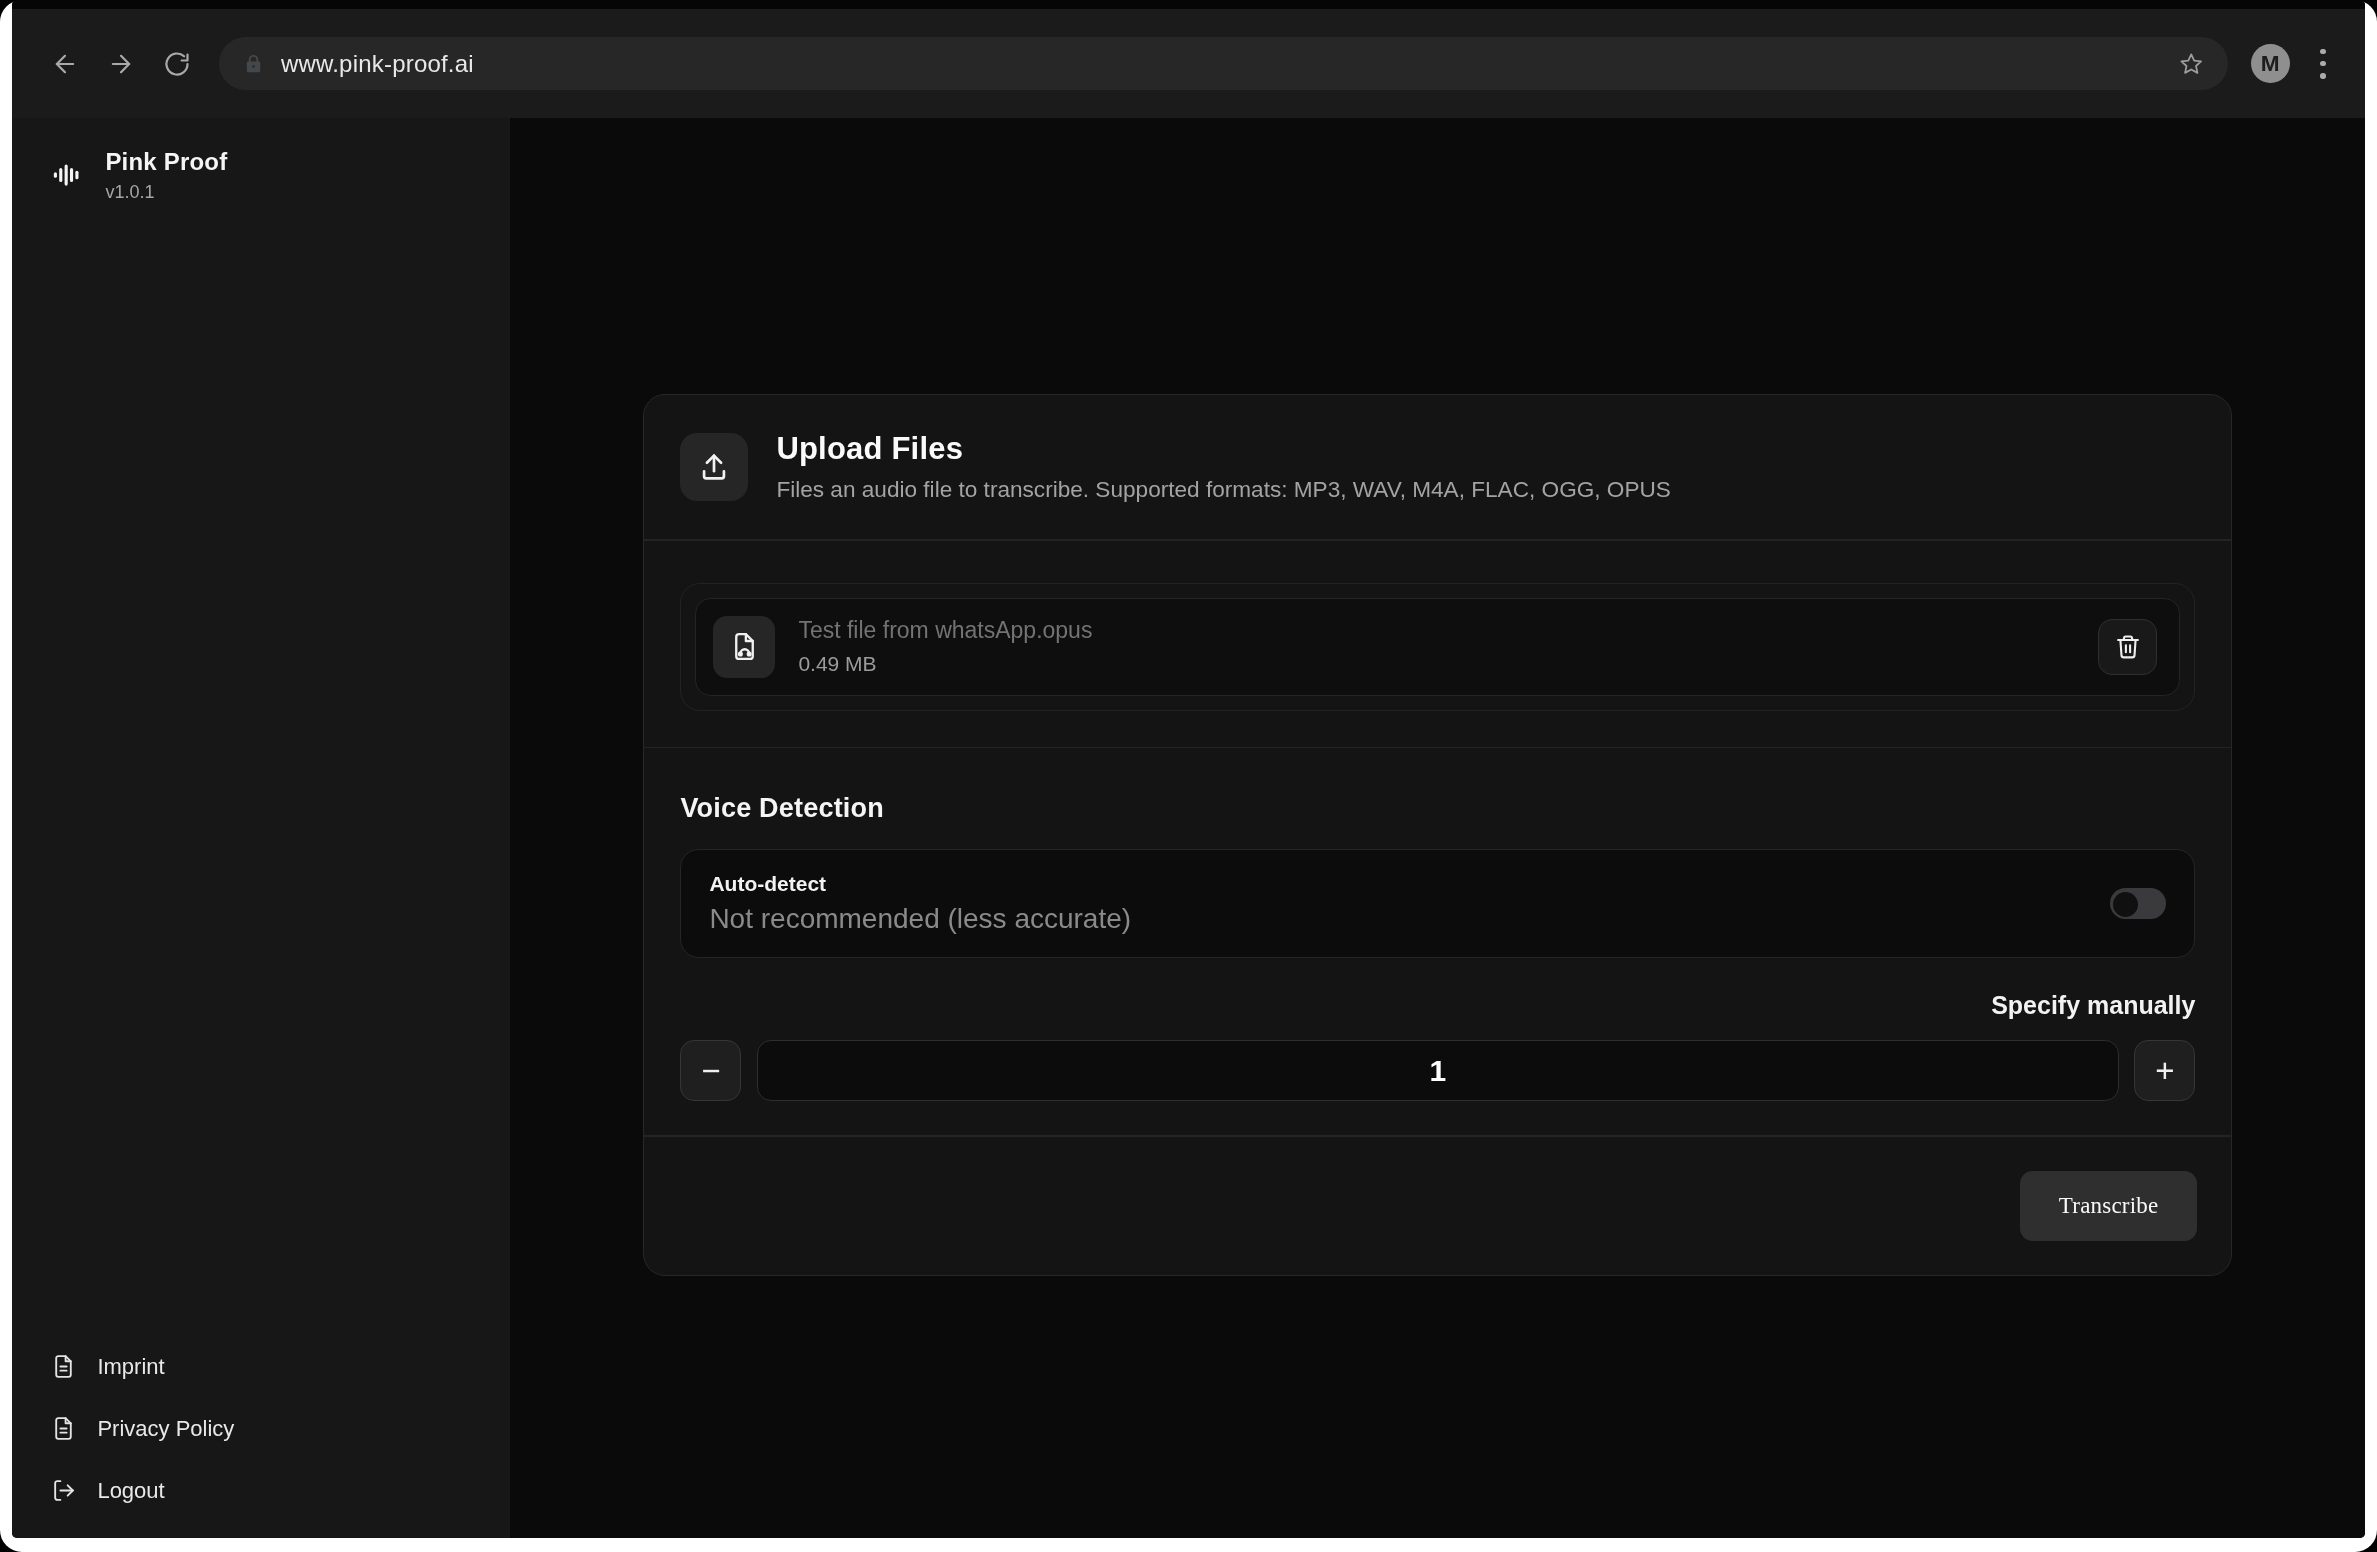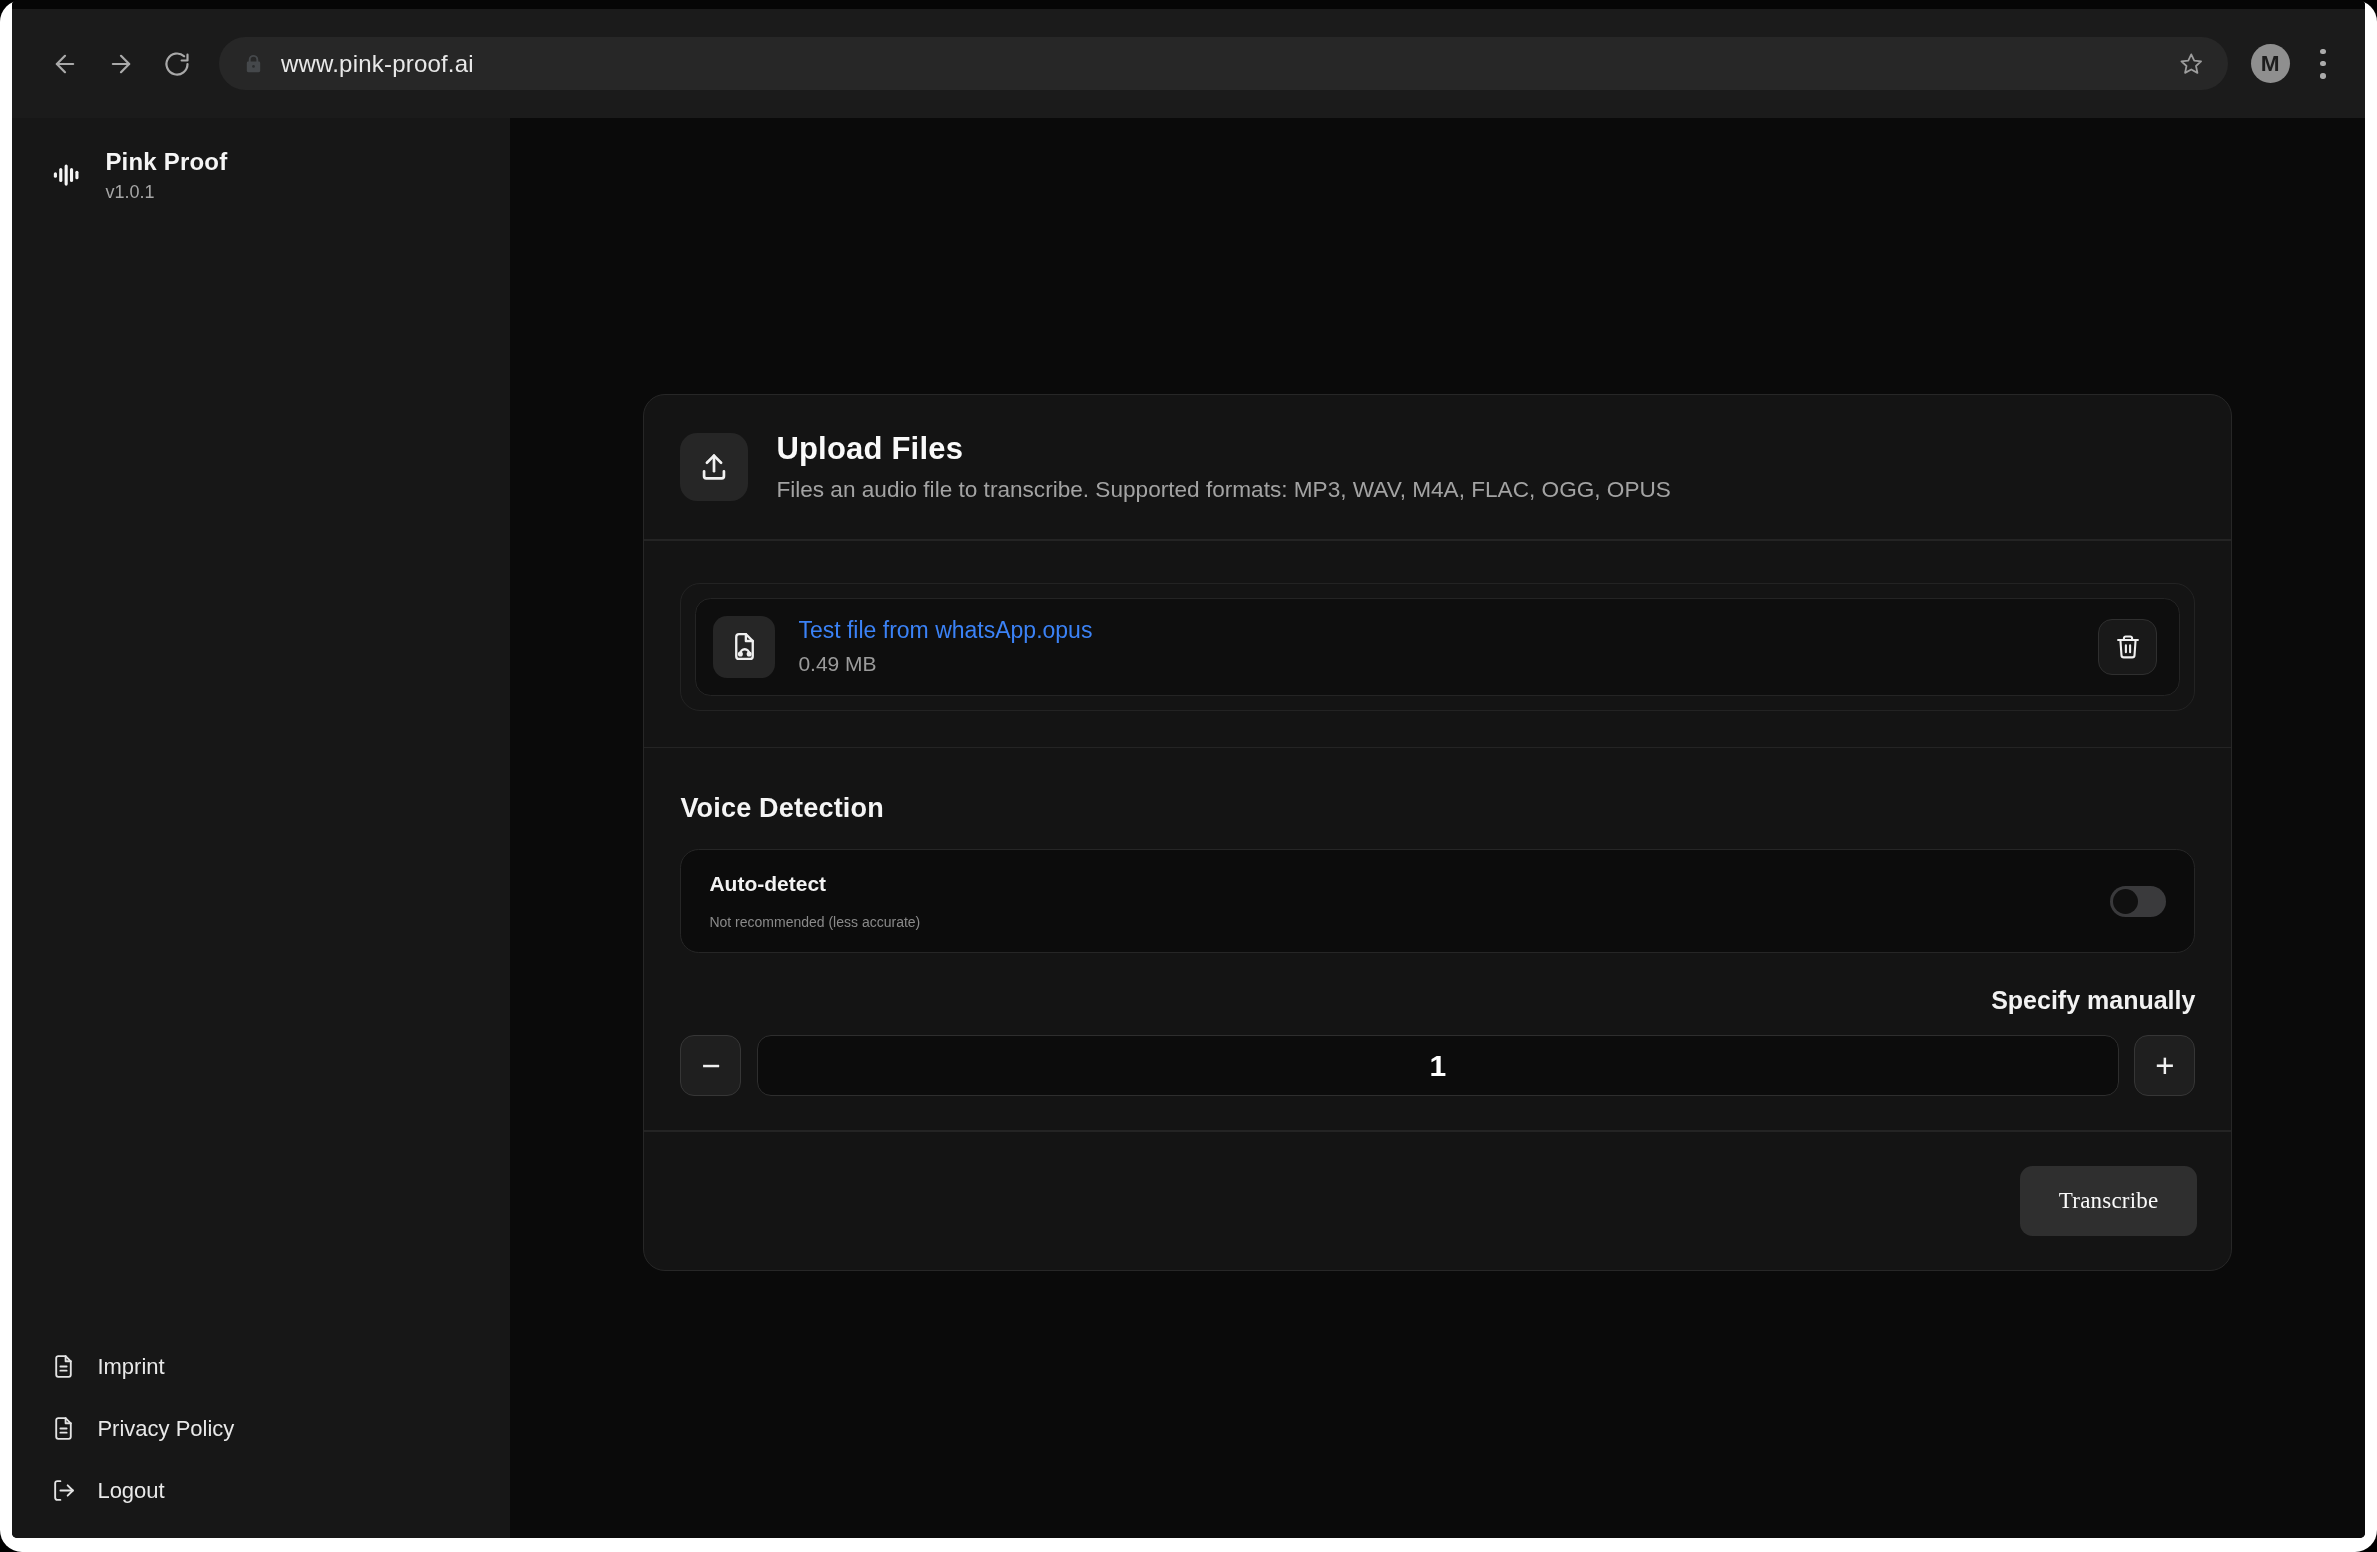--- a/index.html
+++ b/index.html
@@ -54,32 +54,32 @@
                display:flex; align-items:center; justify-content:center; flex:none; }
   .card-title { font-size:31px; font-weight:700; color:#fafafa; letter-spacing:0.2px; }
   .card-sub { font-size:22.6px; color:#a3a3a3; margin-top:10px; }
 
   .file-section { padding:42px 36px 36px; }
   .upload-zone { border:1.6px solid #232323; border-radius:20px; padding:14px; }
   .file-row { border:1.6px solid #242424; background:#0e0e0e; border-radius:15.6px;
               display:flex; align-items:center; gap:23px; padding:17px 22px 17px 17px; }
   .file-tile { width:62px; height:62px; border-radius:14px; background:#262626; color:#f0f0f0;
                display:flex; align-items:center; justify-content:center; flex:none; }
-  .file-name { font-size:23px; color:#3b82f6; }
+  .file-name { font-size:23px; color:#737373; }
   .file-size { font-size:21px; color:#9b9b9b; margin-top:7.8px; }
   .trash-btn { margin-left:auto; width:59px; height:56px; border-radius:14px;
                border:1.6px solid #2f2f2f; background:#191919; color:#f0f0f0;
                display:flex; align-items:center; justify-content:center; cursor:pointer; flex:none; }
 
   .voice-section { padding:45px 36px 34px; }
   .section-heading { font-size:27px; font-weight:600; color:#f5f5f5; letter-spacing:0.2px; }
   .autodetect { margin-top:25px; background:#0c0c0c; border:1.6px solid #262626; border-radius:18.7px;
                 padding:22px 28px; display:flex; align-items:center; justify-content:space-between; }
   .ad-label { font-size:21px; font-weight:600; color:#f2f2f2; }
-  .ad-note { font-size:14px; color:#8a8a8a; margin-top:18px; }
+  .ad-note { font-size:28px; color:#8a8a8a; margin-top:7px; }
   .toggle { width:56px; height:31px; border-radius:15.6px; background:#3a3a3c; position:relative;
             flex:none; cursor:pointer; }
   .toggle .knob { position:absolute; left:3.1px; top:3.1px; width:25px; height:25px; border-radius:50%;
                   background:#101010; }
   .manual-label { margin-top:33px; font-size:25px; font-weight:600; color:#f2f2f2;text-align:right; }
   .stepper { margin-top:20px; display:flex; gap:15.6px; height:61px; }
   .step-btn { width:61px; flex:none; border:1.6px solid #363636; background:#1f1f1f; color:#f0f0f0;
               border-radius:14px; font-size:33px; font-weight:400; display:flex; align-items:center;
               justify-content:center; cursor:pointer; font-family:inherit; line-height:1; }
   .step-input { flex:1; background:#0c0c0c; border:1.6px solid #2e2e2e; border-radius:14px;

